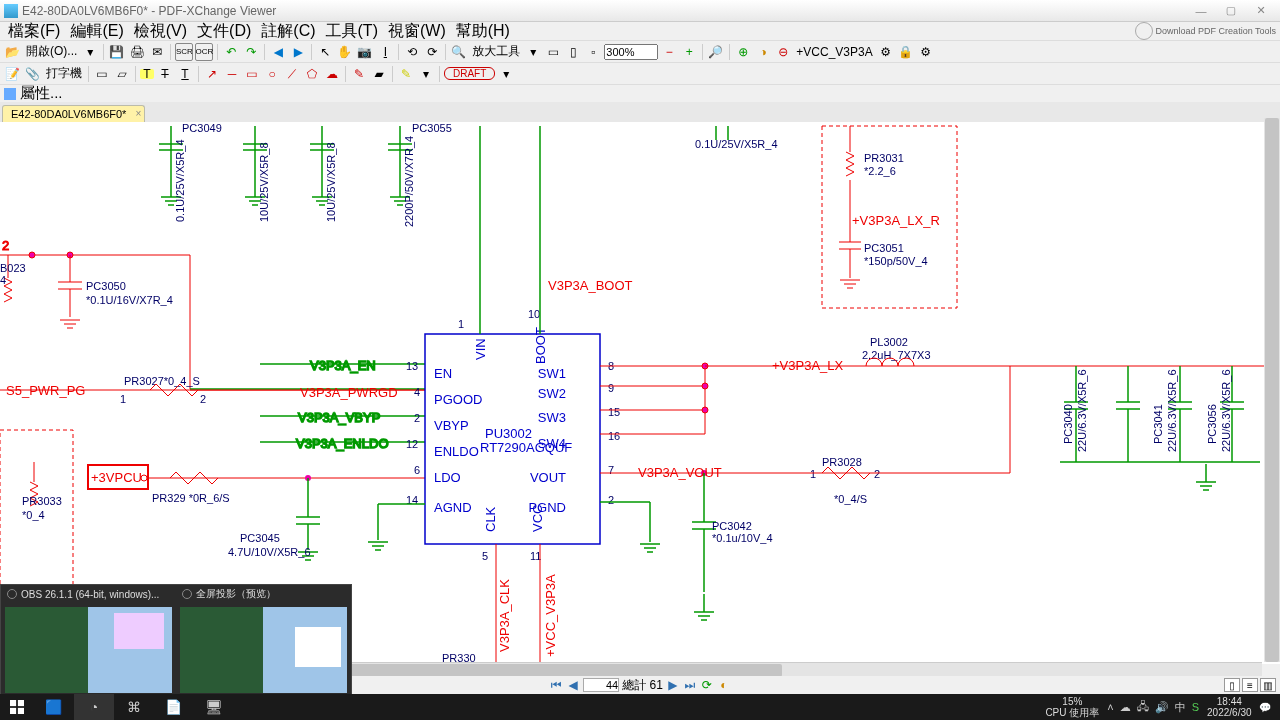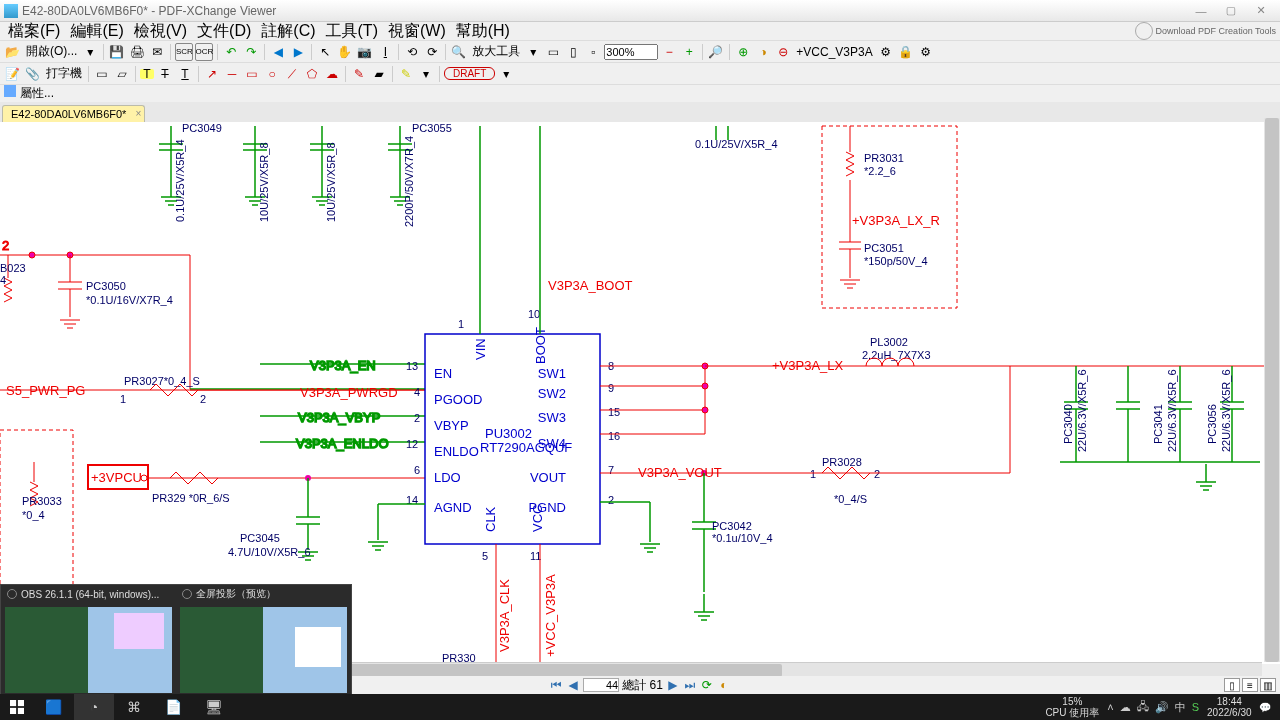--- a/index.html
+++ b/index.html
@@ -11,21 +11,21 @@
 .download-pdf { position:absolute; right:4px; top:22px; font-size:9px; color:#666; display:flex; align-items:center; gap:3px;}
 .download-pdf .dicon{width:18px;height:18px;border:1px solid #aaa; border-radius:50%;}
 .menubar { height: 18px; display: flex; gap: 2px; padding: 0 4px; background: #f0f0f0; align-items: center; }
 .menubar span { padding: 0 4px; font-size: 16px; }
 .toolbar { height: 22px; display: flex; align-items: center; gap: 2px; padding: 0 4px; background: #f0f0f0; border-top:1px solid #ddd;}
 .tb-btn { width: 18px; height: 18px; display: flex; align-items: center; justify-content: center; font-size: 12px; border-radius:2px; }
 .tb-sep { width: 1px; height: 16px; background: #ccc; margin: 0 2px; }
 .tb-text { font-size: 12px; padding: 0 2px; }
 .tb-zoom-select{ width:54px; height:16px; font-size:11px;}
 .stamp-btn{border:1px solid #c00;color:#c00;font-size:10px;padding:0 8px;border-radius:6px;}
-.props-bar{height:18px;display:flex;background:#f0f0f0;border-top:1px solid #ddd;padding:0 4px;font-size:12px;}
+.props-bar{height:18px;display:flex;align-items:center;background:#f0f0f0;border-top:1px solid #ddd;padding:0 4px;font-size:15px;}
 .props-bar .prop-icon{width:12px;height:12px;background:#6af;margin-right:4px;}
 .doc-tabs { height: 20px; display: flex; align-items: flex-end; background: #e8e8e8; padding-left:2px;}
 .doc-tab { background: #fff2a8; border: 1px solid #bba; border-bottom: none; border-radius: 3px 3px 0 0; padding: 2px 18px 2px 8px; font-size: 11px; position: relative; margin-top: 44px; }
 .doc-tab .close { position: absolute; right: 3px; top: 2px; font-size: 10px; color:#888; }
 .canvas { position: relative; width: 1280px; height: 542px; background: #fff; overflow: hidden; }
 .canvas svg { position: absolute; top: 0; left: 0; width: 1280px; height: 542px; }
 .canvas text{font-family:Arial,sans-serif;}
 .red-stroke{stroke:#e00;stroke-width:1;fill:none;}
 .red-text{fill:#e00;font-size:13px;}
 .blue-stroke{stroke:#00c;stroke-width:1.5;fill:none;}

